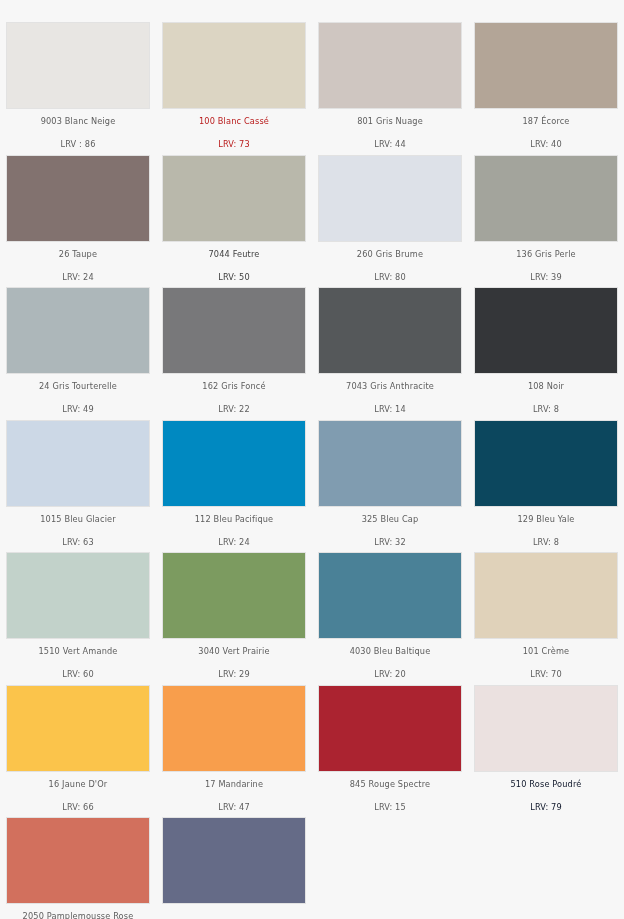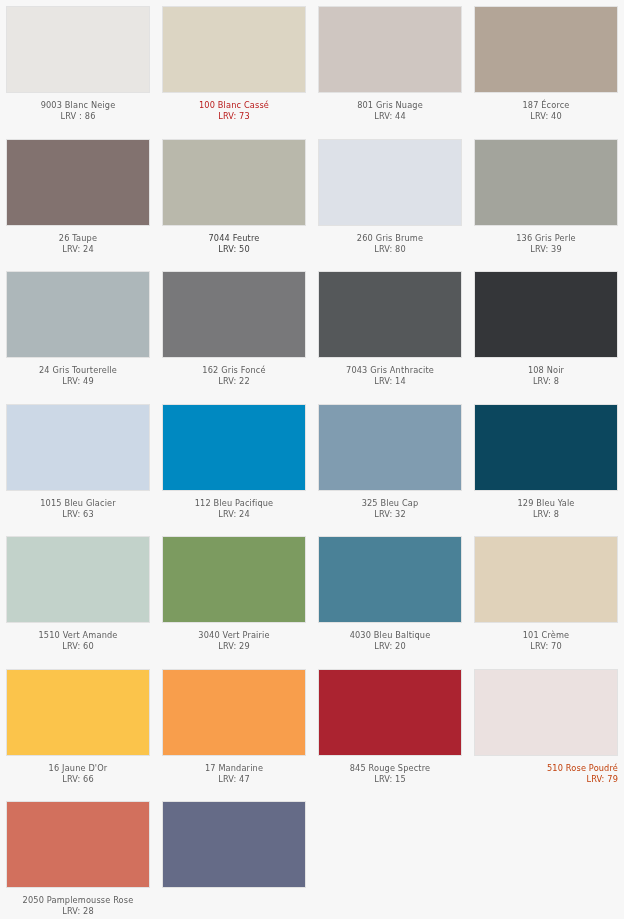--- a/index.html
+++ b/index.html
@@ -12,21 +12,21 @@
   #palette-grid {
     display:grid;
     grid-template-columns:repeat(4, 156px);
     grid-auto-rows:132.5px;
     width:624px;
   }
   .swatch-cell {
     display:flex;
     flex-direction:column;
     align-items:stretch;
-    padding:6px 6px 0 6px;
+    padding:22px 6px 0 6px;
   }
   .swatch-cell.empty { background:transparent; }
   .swatch-chip {
     width:100%;
     height:87px;
     border:1px solid #e2e2e2;
     flex:0 0 auto;
   }
   .swatch-caption {
     text-align:center;
@@ -37,21 +37,21 @@
   .swatch-name {
     display:block;
     font-size:8.2px;
     letter-spacing:0.15px;
     white-space:nowrap;
   }
   .swatch-lrv {
     display:block;
     font-size:8.2px;
     letter-spacing:0.15px;
-    margin-top:1px;
+    margin-top:13px;
   }
 </style>
 </head>
 <body style="background: rgb(247, 247, 247);">
 
 <div id="palette-grid">
     <div class="swatch-cell">
       <div class="swatch-chip" style="background: rgb(232, 230, 227); border-color: rgb(226, 226, 226);"></div>
       <div class="swatch-caption" style="color: rgb(93, 93, 93);">
         <span class="swatch-name">9003 Blanc Neige</span>
@@ -207,21 +207,21 @@
     </div>
     <div class="swatch-cell">
       <div class="swatch-chip" style="background: rgb(171, 35, 48); border-color: rgb(226, 226, 226);"></div>
       <div class="swatch-caption" style="color: rgb(93, 93, 93);">
         <span class="swatch-name">845 Rouge Spectre</span>
         <span class="swatch-lrv">LRV: 15</span>
       </div>
     </div>
     <div class="swatch-cell">
       <div class="swatch-chip" style="background: rgb(235, 225, 224); border-color: rgb(226, 226, 226);"></div>
-      <div class="swatch-caption" style="color: #c2410c; text-align: right;">
+      <div class="swatch-caption" style="color: #0f172a;">
         <span class="swatch-name">510 Rose Poudré</span>
         <span class="swatch-lrv">LRV: 79</span>
       </div>
     </div>
     <div class="swatch-cell">
       <div class="swatch-chip" style="background: rgb(210, 112, 93); border-color: rgb(226, 226, 226);"></div>
       <div class="swatch-caption" style="color: rgb(93, 93, 93);">
         <span class="swatch-name">2050 Pamplemousse Rose</span>
         <span class="swatch-lrv">LRV: 28</span>
       </div>

